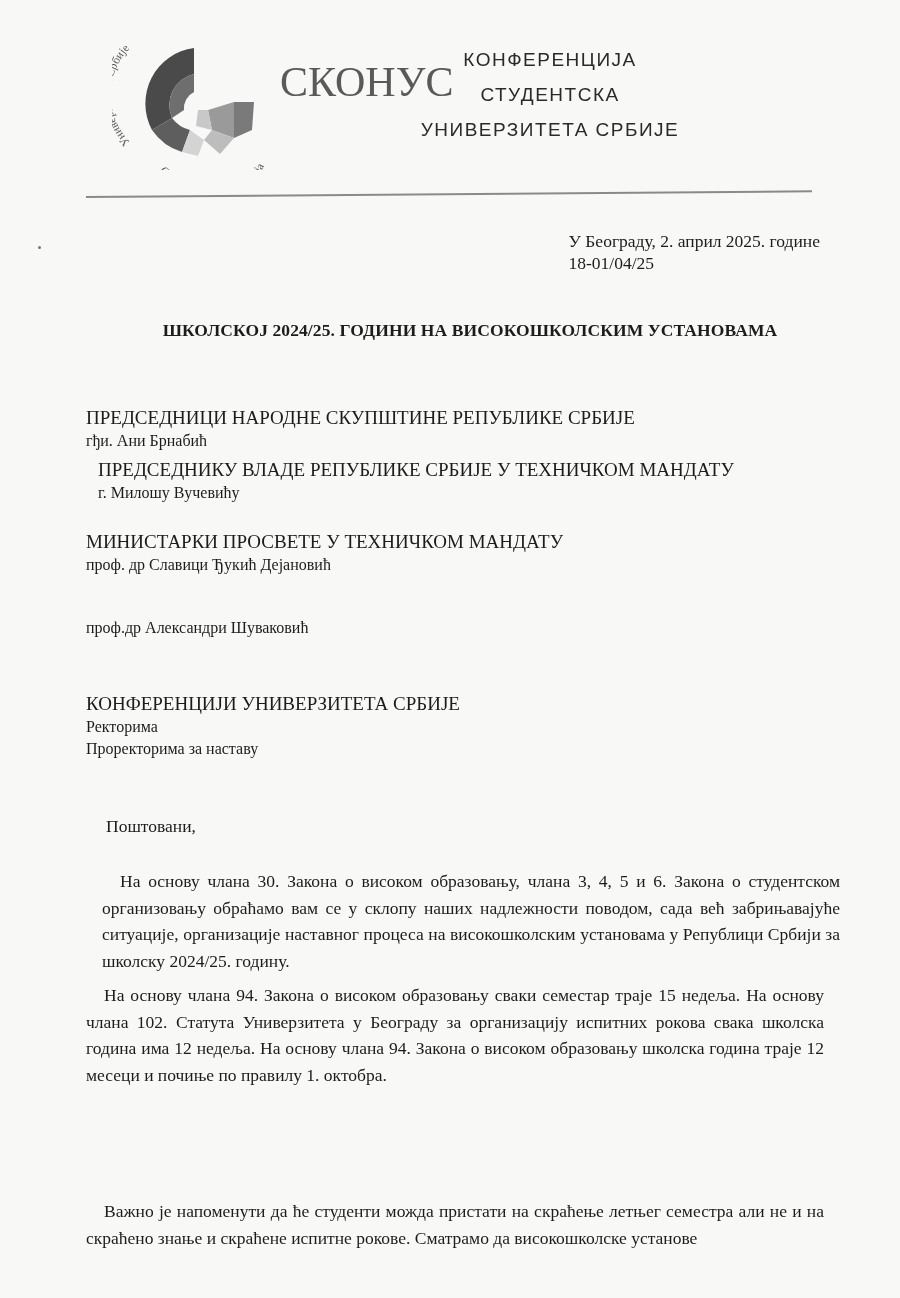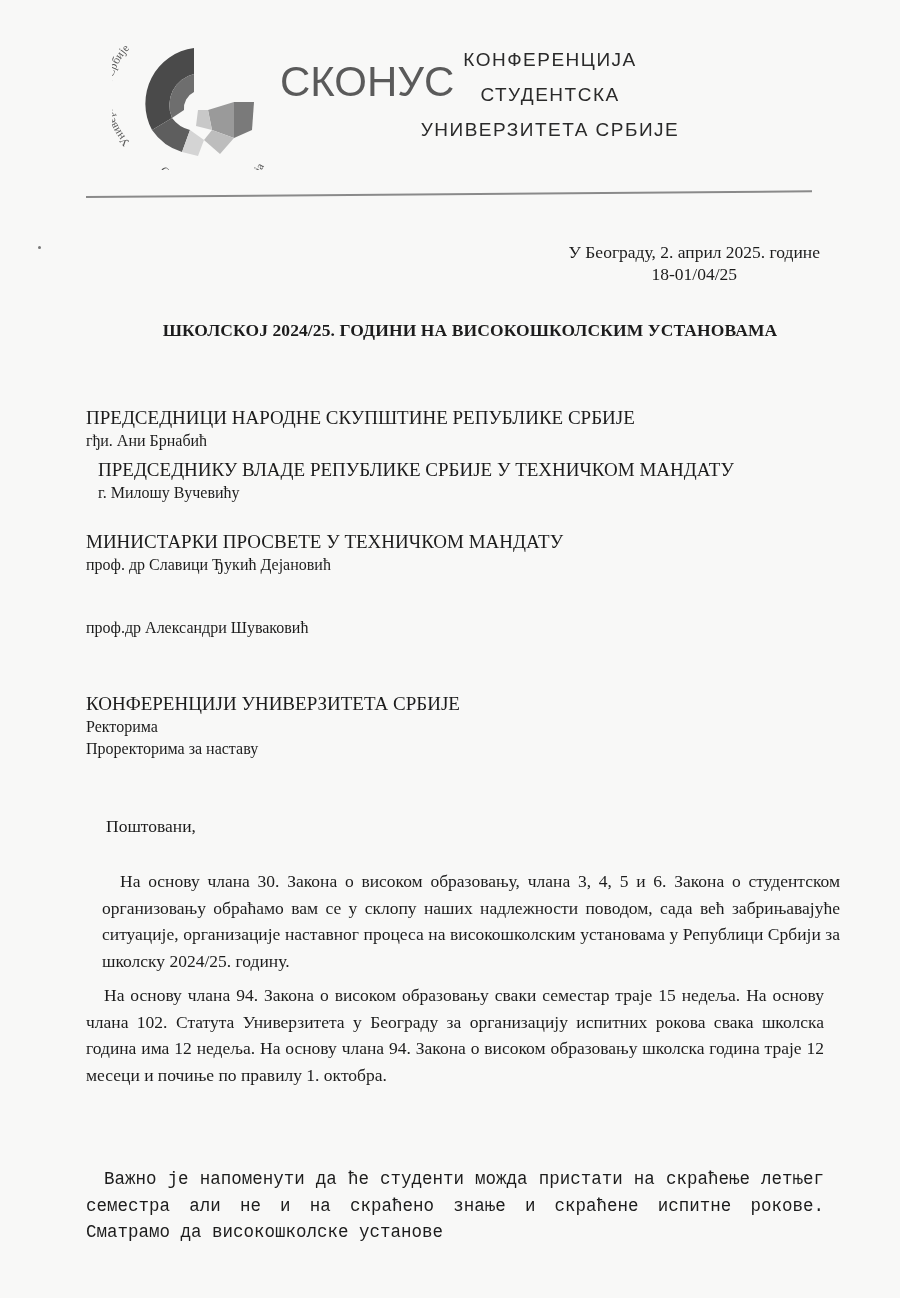--- a/index.html
+++ b/index.html
@@ -10,39 +10,39 @@
     font-family: "Liberation Serif", serif;
     position: relative;
   }
   .page { position: absolute; inset: 0; }
 
   
   .logo { position: absolute; left: 112px; top: 30px; width: 240px; height: 140px; }
   .logo svg { position: absolute; left: 0; top: 0; }
   .logo-word {
     position: absolute; left: 168px; top: 28px;
-    font-family: Liberation Sans, sans-serif;
+    font-family: Liberation Serif, serif;
     font-size: 42px; letter-spacing: 0px; color: #5a5a5a;
   }
   .org-name {
     position: absolute; left: 400px; top: 42px; width: 300px;
     text-align: center;
     font-family: "Liberation Sans", sans-serif;
     font-size: 19px; letter-spacing: 1.5px; color: #2a2a2a;
     line-height: 35px;
   }
   .rule {
     position: absolute; left: 86px; top: 196px; width: 726px; height: 2px;
     background: #8a8a8a; transform: rotate(-0.45deg); transform-origin: left center;
   }
   .stray-dot { position: absolute; left: 38px; top: 246px; width: 3px; height: 3px; border-radius: 50%; background: #777; }
 
   .date-block {
-    position: absolute; right: 80px; top: 230px; text-align: center;
-    font-size: 17.5px; line-height: 22px; margin-top: 11px;
+    position: absolute; right: 80px; top: 230px; text-align: left;
+    font-size: 17.5px; line-height: 22px;
   }
 
   .subject {
     position: absolute; left: 90px; top: 318px; width: 760px;
     text-align: center; font-weight: bold; font-size: 17.5px; line-height: 24px;
     letter-spacing: 0.1px;
   }
 
   .recipients { position: absolute; left: 86px; top: 390px; width: 740px; }
   .recipient { margin-bottom: 15px; }
@@ -58,21 +58,21 @@
   .salutation { position: absolute; left: 106px; top: 816px; font-size: 17.5px; }
 
   .para {
     position: absolute; left: 86px; width: 738px;
     font-size: 17.5px; line-height: 26.5px;
     text-align: justify; text-indent: 18px;
   }
   .p1 { top: 868px; margin-left: 16px; }
   .p2 { top: 982px; }
   .p3 { top: 1100px; }
-  .p4 { top: 1166px; font-family: Liberation Mono, monospace; }
+  .p4 { top: 1198px; }
 </style>
 </head>
 <body>
 
 <div class="page">
 
   <div class="logo">
     <svg width="170" height="140" viewBox="0 0 170 140">
       <defs>
         <path id="arcTop" d="M 18 112 A 62 62 0 0 1 112 18"></path>

